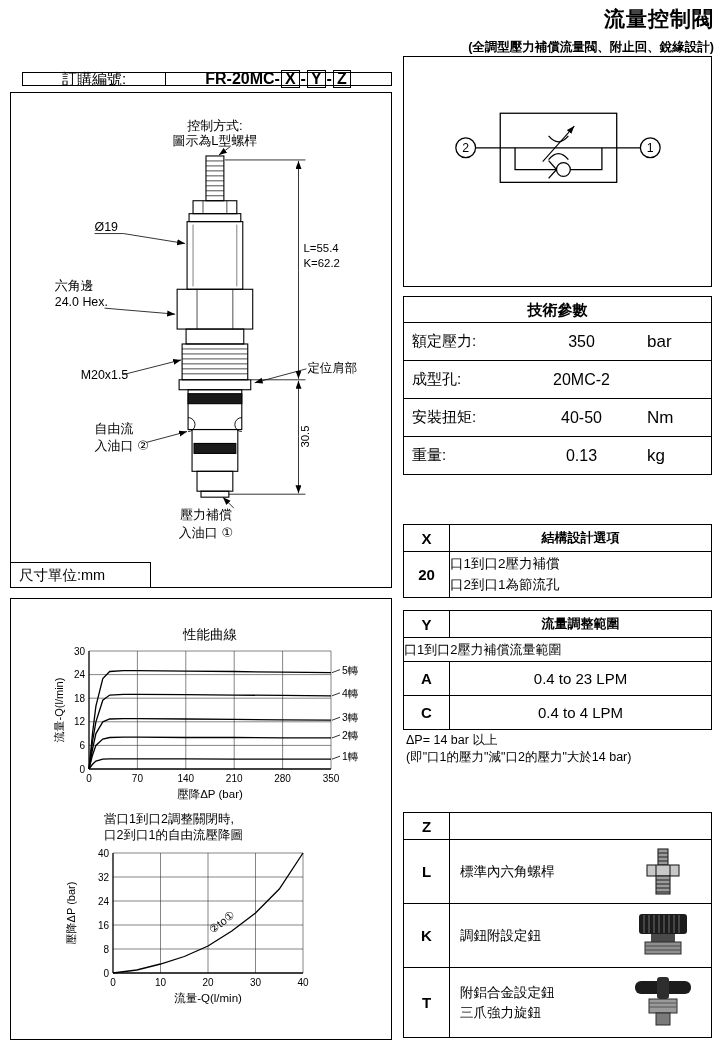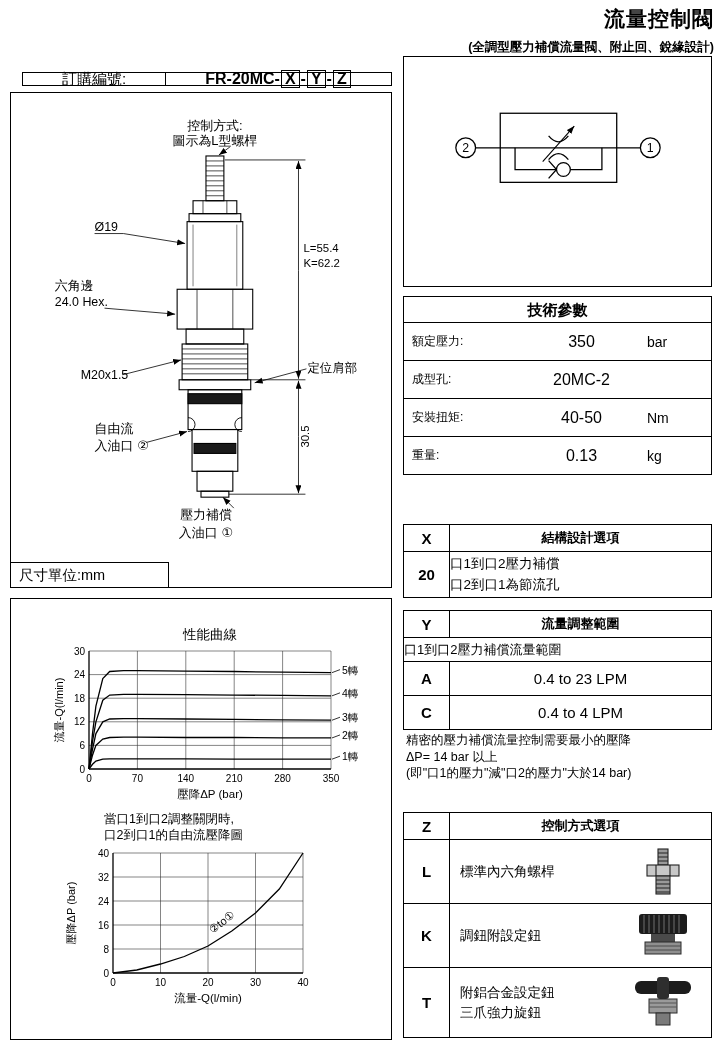--- a/index.html
+++ b/index.html
@@ -22,32 +22,32 @@
     border:1.4px solid #000; display:flex;margin-top:15px; }
   .order-label { width:143px; border-right:1.4px solid #000; display:flex;
     align-items:center; justify-content:center; font-size:15px; }
   .order-code { flex:1; display:flex; align-items:center; justify-content:center;
     font-size:16px; font-weight:bold; }
   .order-code .opt { border:1.3px solid #000; padding:0 3px; margin:0 1px; line-height:16px; }
 
   
   .frame { position:absolute; border:1.4px solid #000; background:#fff; }
   .drawing-box { left:10px; top:92px; width:382px; height:496px; }
-  .unit-box { left:10px; top:562px; width:159px; height:26px; display:flex;
+  .unit-box { left:10px; top:562px; width:141px; height:26px; display:flex;
     align-items:center; padding-left:8px; font-size:14.5px; }
   .chart-box { left:10px; top:598px; width:382px; height:442px; }
   .symbol-box { left:403px; top:56px; width:309px; height:231px; }
 
   
   .tech-box { left:403px; top:296px; width:309px; }
   .tech-header { height:25px; line-height:25px; text-align:center; font-weight:bold; font-size:15px; }
   .tech-row { height:38px; display:flex; align-items:center; border-top:1px solid #000; }
-  .tl { width:112px; padding-left:8px; font-size:12px; }
+  .tl { width:112px; padding-left:8px; font-size:15px; }
   .tv { flex:1; text-align:center; font-size:16px; }
-  .tu { width:64px; font-size:14px; }
+  .tu { width:64px; font-size:17px; }
 
   
   .opt-table { position:absolute; left:403px; width:309px; border:1.4px solid #000; background:#fff; }
   .trow { display:flex; align-items:stretch; border-top:1px solid #000; }
   .trow:first-child { border-top:none; }
   .kcell { width:46px; border-right:1px solid #000; display:flex; align-items:center;
     justify-content:center; font-weight:bold; font-size:15px; flex-shrink:0; }
   .hcell { flex:1; display:flex; align-items:center; justify-content:center;
     font-weight:bold; font-size:13px; }
   .ccell { flex:1; display:flex; flex-direction:column; align-items:flex-start;
@@ -313,29 +313,27 @@
     <div class="kcell">A</div>
     <div class="vcell">0.4 to 23 LPM</div>
   </div>
   <div class="trow h34">
     <div class="kcell">C</div>
     <div class="vcell">0.4 to 4 LPM</div>
   </div>
 </div>
 
 <div class="note">
-  <div>精密的壓力補償流量控制需要最小的壓降</div>
   <div>ΔP= 14 bar 以上</div>
   <div>(即"口1的壓力"減"口2的壓力"大於14 bar)</div>
 </div>
 
 <div class="opt-table" style="top:812px">
   <div class="trow h26">
     <div class="kcell">Z</div>
-    <div class="hcell">控制方式選項</div>
   </div>
   <div class="trow h64">
     <div class="kcell">L</div>
     <div class="zlabel">
       <div>標準內六角螺桿</div>
       <div></div>
     </div>
     <div class="zicon">
       <svg width="56" height="52" viewBox="0 0 56 52">
         <g stroke="#222" stroke-width="1.1">

